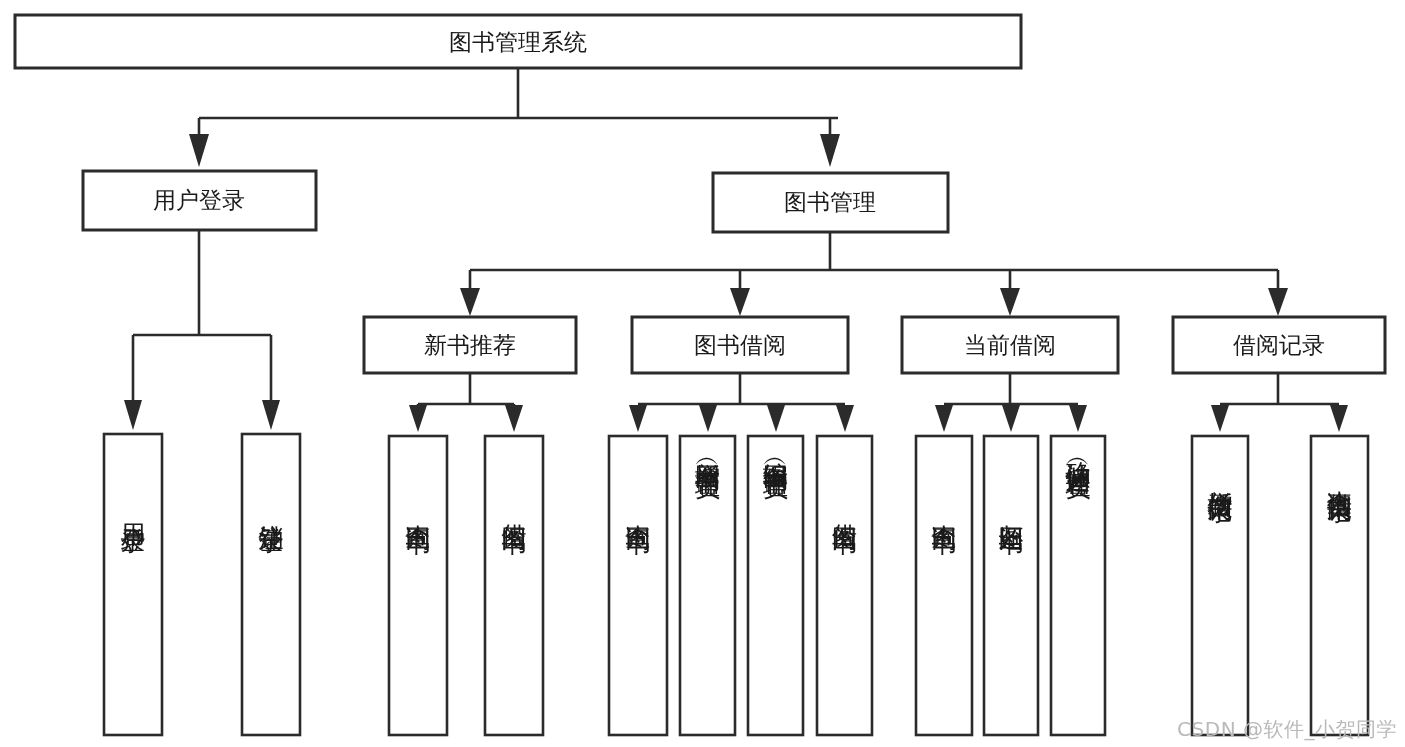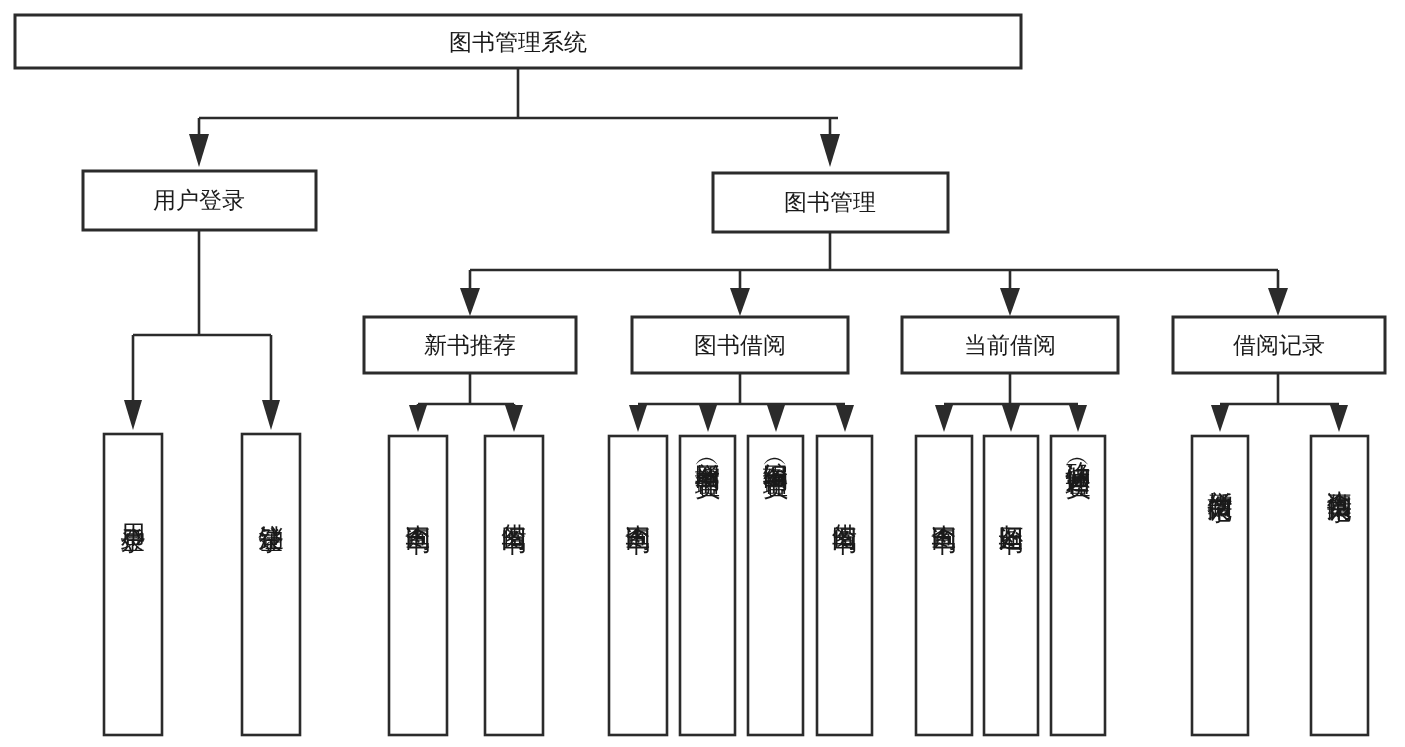--- a/index.html
+++ b/index.html
@@ -241,13 +241,14 @@
     <span class="leaf-label">确认归还（管理员）</span>
   </div>
 
   <div class="leaf-label-wrap" style="left:1192px; top:470px; width:56px; height:264px;">
     <span class="leaf-label">新增借阅记录</span>
   </div>
   <div class="leaf-label-wrap" style="left:1311px; top:470px; width:57px; height:264px;">
     <span class="leaf-label">查询借阅记录</span>
   </div>
 
+  <div class="watermark">CSDN @软件_小贺同学</div>
 </div>
 
 </body></html>

